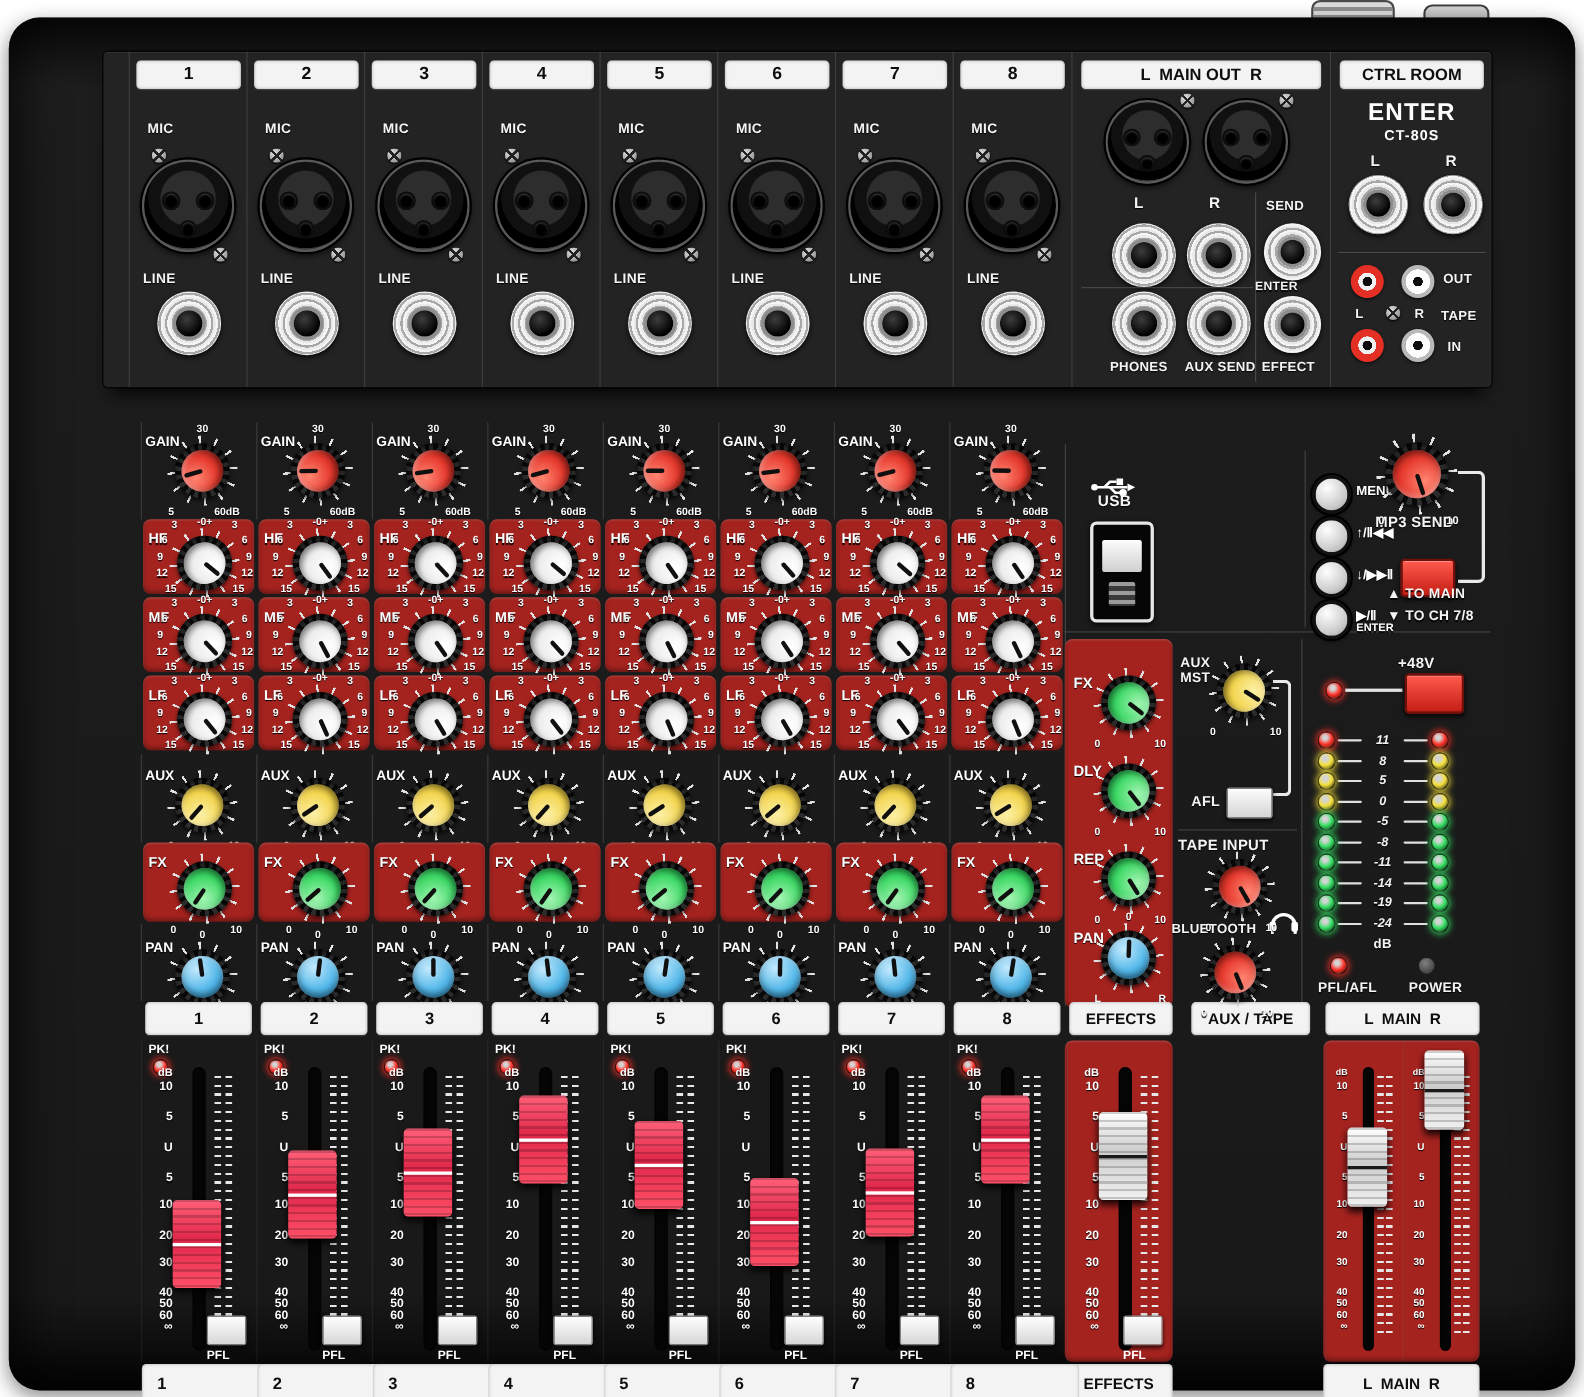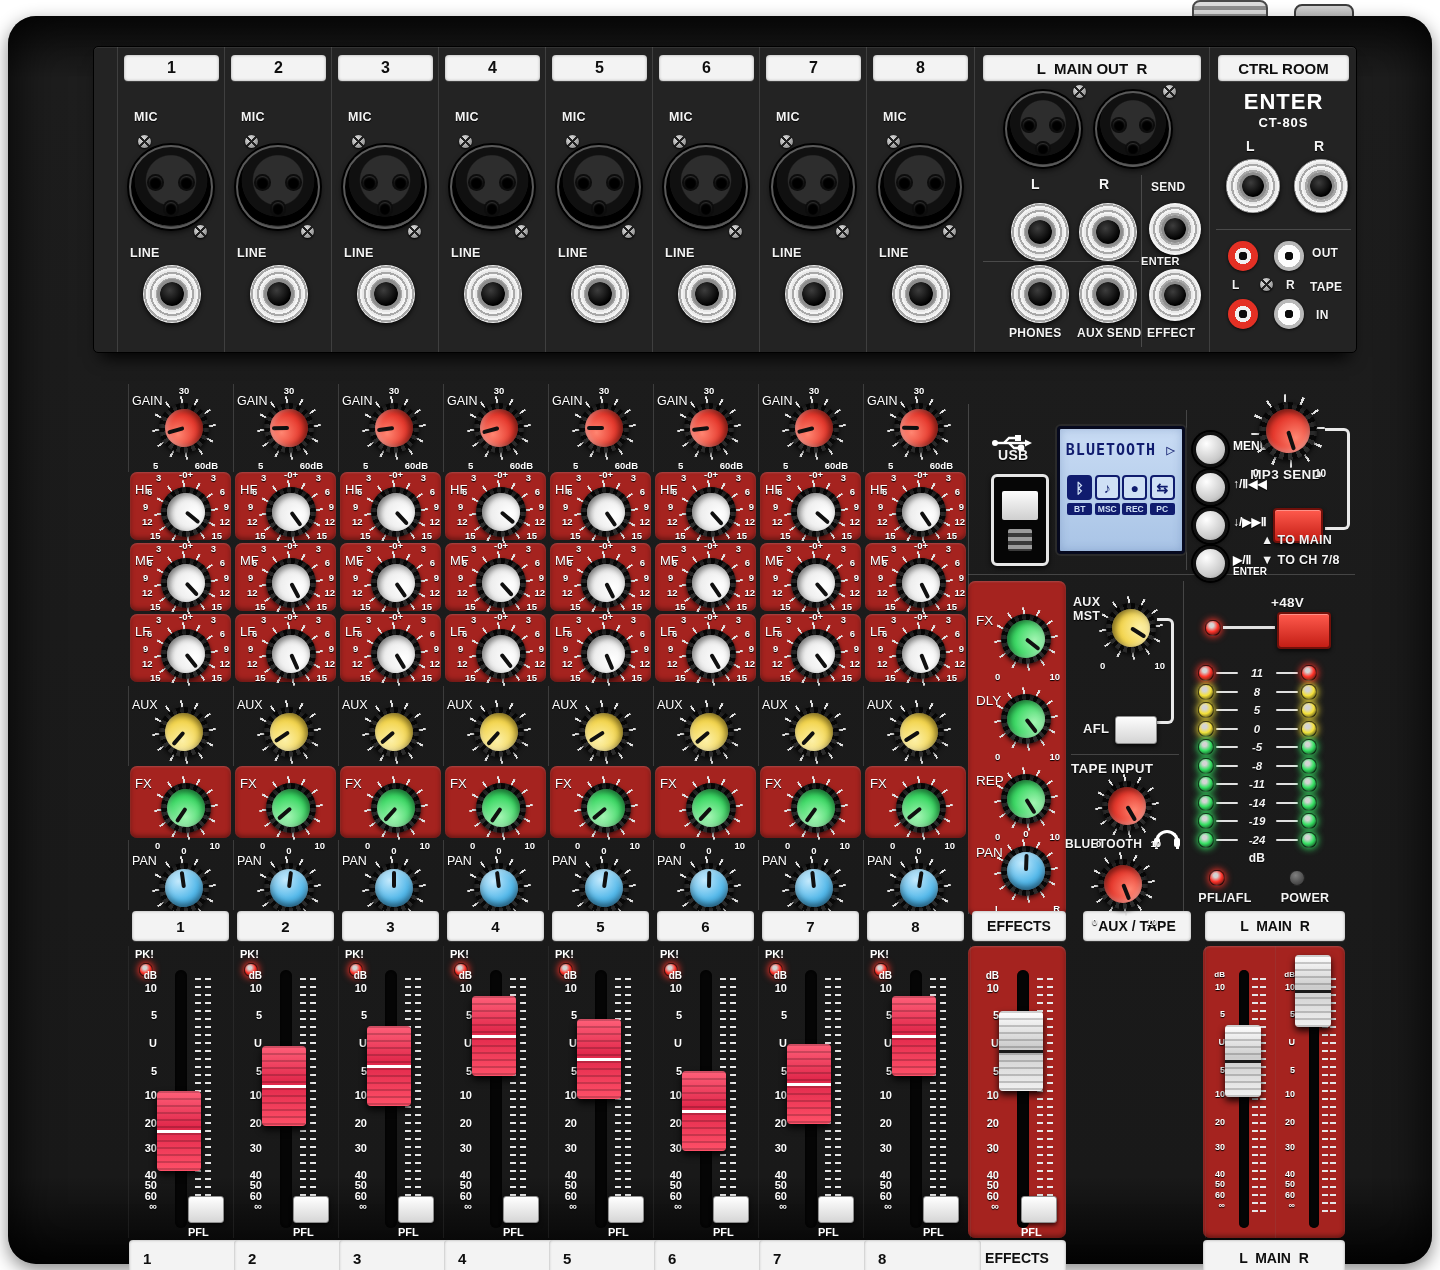--- a/index.html
+++ b/index.html
@@ -63,21 +63,21 @@
   .c-white{background:radial-gradient(circle at 38% 30%,#ffffff,#ededed 55%,#b9b9b9)}
   .sl{position:absolute;color:#fff;font-weight:700;font-size:9.5px;line-height:1;text-shadow:0 1px 1px #000;white-space:nowrap}
   .k64 .s-top{left:0;right:0;top:-10px;text-align:center}
   .k64 .s-bl{left:1px;bottom:-10px}.k64 .s-br{right:-2px;bottom:-10px}
   .k74 .s-bl{left:2px;bottom:-11px;font-size:10px}.k74 .s-br{right:-1px;bottom:-11px;font-size:10px}
   .k64 .s-l0{left:2px;top:-7px}.k64 .s-r0{right:2px;top:-7px}
   .k64 .s-l1{left:-7px;top:7px}.k64 .s-r1{right:-7px;top:7px}
   .k64 .s-l2{left:-11px;top:22px}.k64 .s-r2{right:-11px;top:22px}
   .k64 .s-l3{left:-12px;top:37px}.k64 .s-r3{right:-12px;top:37px}
   .k64 .s-l4{left:-4px;top:51px}.k64 .s-r4{right:-4px;top:51px}
-  .klabel{position:absolute;color:#fff;font-weight:400;font-size:12.5px;text-shadow:0 1px 1px #000}
+  .klabel{position:absolute;color:#fff;font-weight:700;font-size:12.5px;text-shadow:0 1px 1px #000}
   .rpanel{position:absolute;background:var(--pred);border-radius:7px;
     box-shadow:inset 0 1px 2px #ffffff2e,inset 0 -2px 5px #0006}
   .cstrip,.fstrip{position:absolute}
   .csep{position:absolute;width:1px;background:#9a9a9a44;left:0}
   
   .fstrip{border-left:1px solid #77777726}
   .fslot{position:absolute;background:#060606;border-radius:6px;box-shadow:inset 0 0 5px #000}
   .fdash{position:absolute;width:6px;
     background-image:repeating-linear-gradient(to bottom,#e6e6e6 0 2px,transparent 2px 8px)}
   .flab{position:absolute;color:#fff;font-weight:700;text-align:right;line-height:1;text-shadow:0 1px 1px #000}
@@ -314,41 +314,20 @@
       <circle cx="4" cy="9" r="3" fill="#fff"></circle>
       <path d="M4 9 H34" stroke="#fff" stroke-width="2.4" fill="none"></path>
       <path d="M13 9 L18 4 H24" stroke="#fff" stroke-width="2.4" fill="none"></path>
       <rect x="24" y="1" width="6" height="6" fill="#fff"></rect>
       <path d="M18 9 L23 14 H28" stroke="#fff" stroke-width="2.4" fill="none"></path>
       <circle cx="30" cy="14" r="3.4" fill="#fff"></circle>
       <path d="M34 5.5 L41 9 L34 12.5 Z" fill="#fff"></path>
     </svg>
     <span class="t" style="left:905px;top:80px;font-size:14px">USB</span>
     <div class="usbport" style="left:898px;top:106px;width:52px;height:86px"></div>
-    <div class="lcd" style="left:964px;top:58px;width:122px;height:122px">
-      <div class="lcdtitle"><span>BLUETOOTH</span> <span>▷</span></div>
-      <div class="tiles" id="lcd-tiles">
-          <div class="tile sel">
-            <div class="tg">ᛒ</div>
-            <div class="tl">BT</div>
-          </div>
-          <div class="tile">
-            <div class="tg">♪</div>
-            <div class="tl">MSC</div>
-          </div>
-          <div class="tile">
-            <div class="tg">●</div>
-            <div class="tl">REC</div>
-          </div>
-          <div class="tile">
-            <div class="tg">⇆</div>
-            <div class="tl">PC</div>
-          </div>
-        </div>
-    </div>
     <div id="menu-buttons"></div>
 
     <div id="mp3-mount"></div>
     <span class="t" style="left:1128px;top:100px;width:130px;text-align:center;font-size:13.5px">MP3 SEND</span>
     <div class="elbow" style="left:1232px;top:60px;width:22px;height:96px;border-radius:0 6px 6px 0"></div>
     <div class="redbtn" style="left:1180px;top:140px;width:46px;height:31px"></div>
     <span class="t" style="left:1168px;top:166px;font-size:12.5px">▲ TO MAIN</span>
     <span class="t" style="left:1168px;top:186px;font-size:12.5px">▼ TO CH 7/8</span>
 
     <div class="rpanel" id="fx-panel" style="left:875px;top:213px;width:98px;height:335px">

